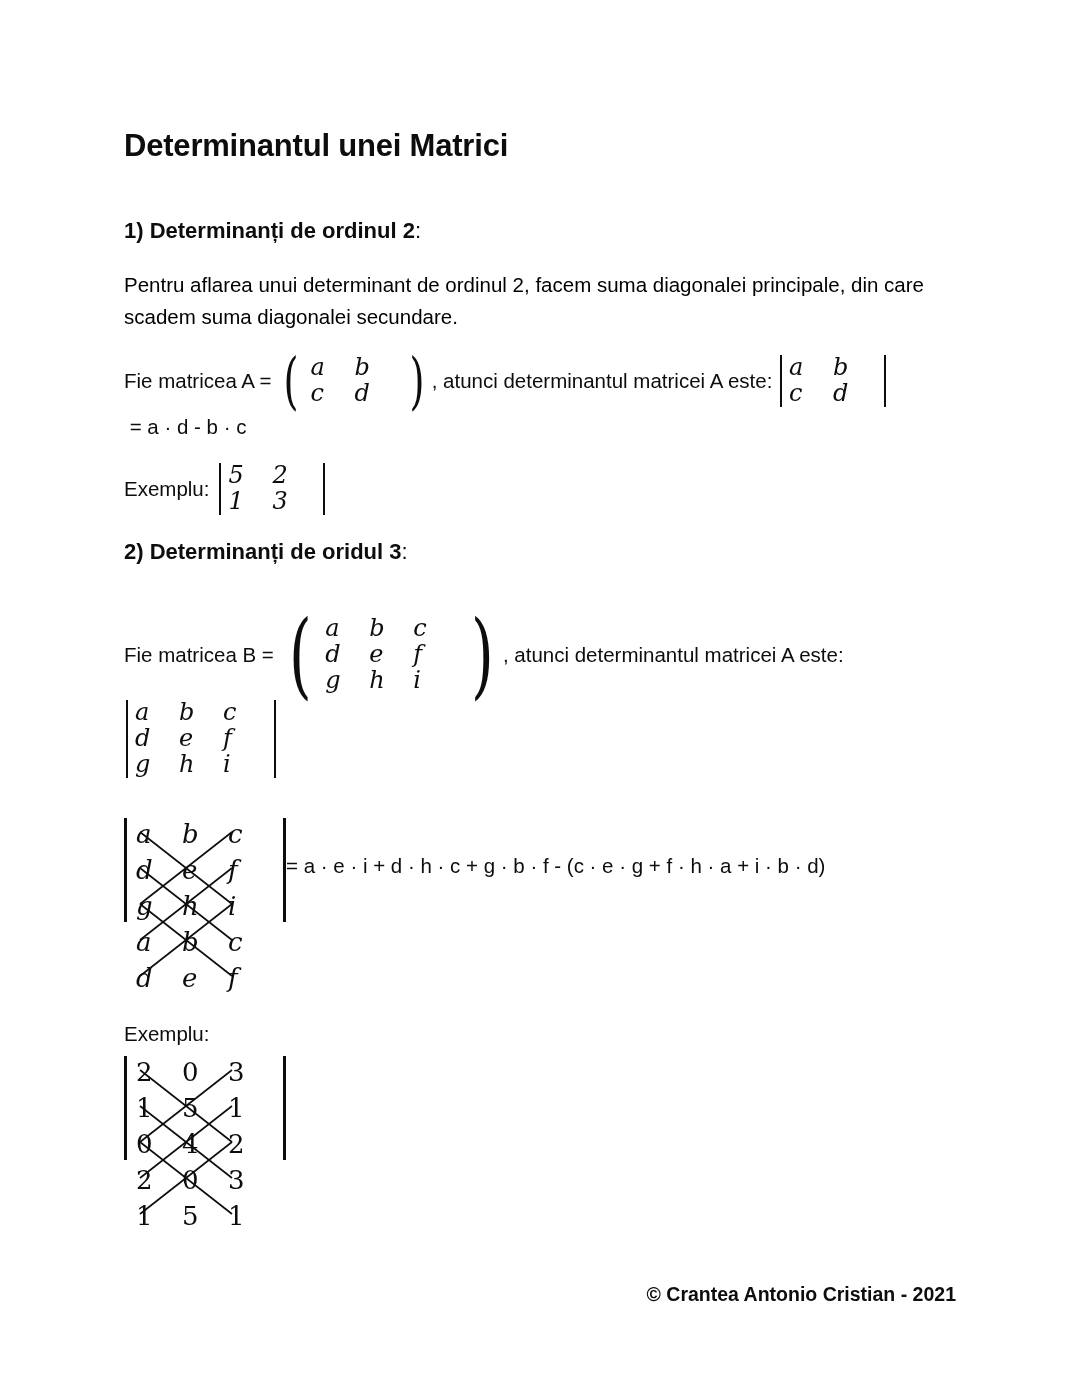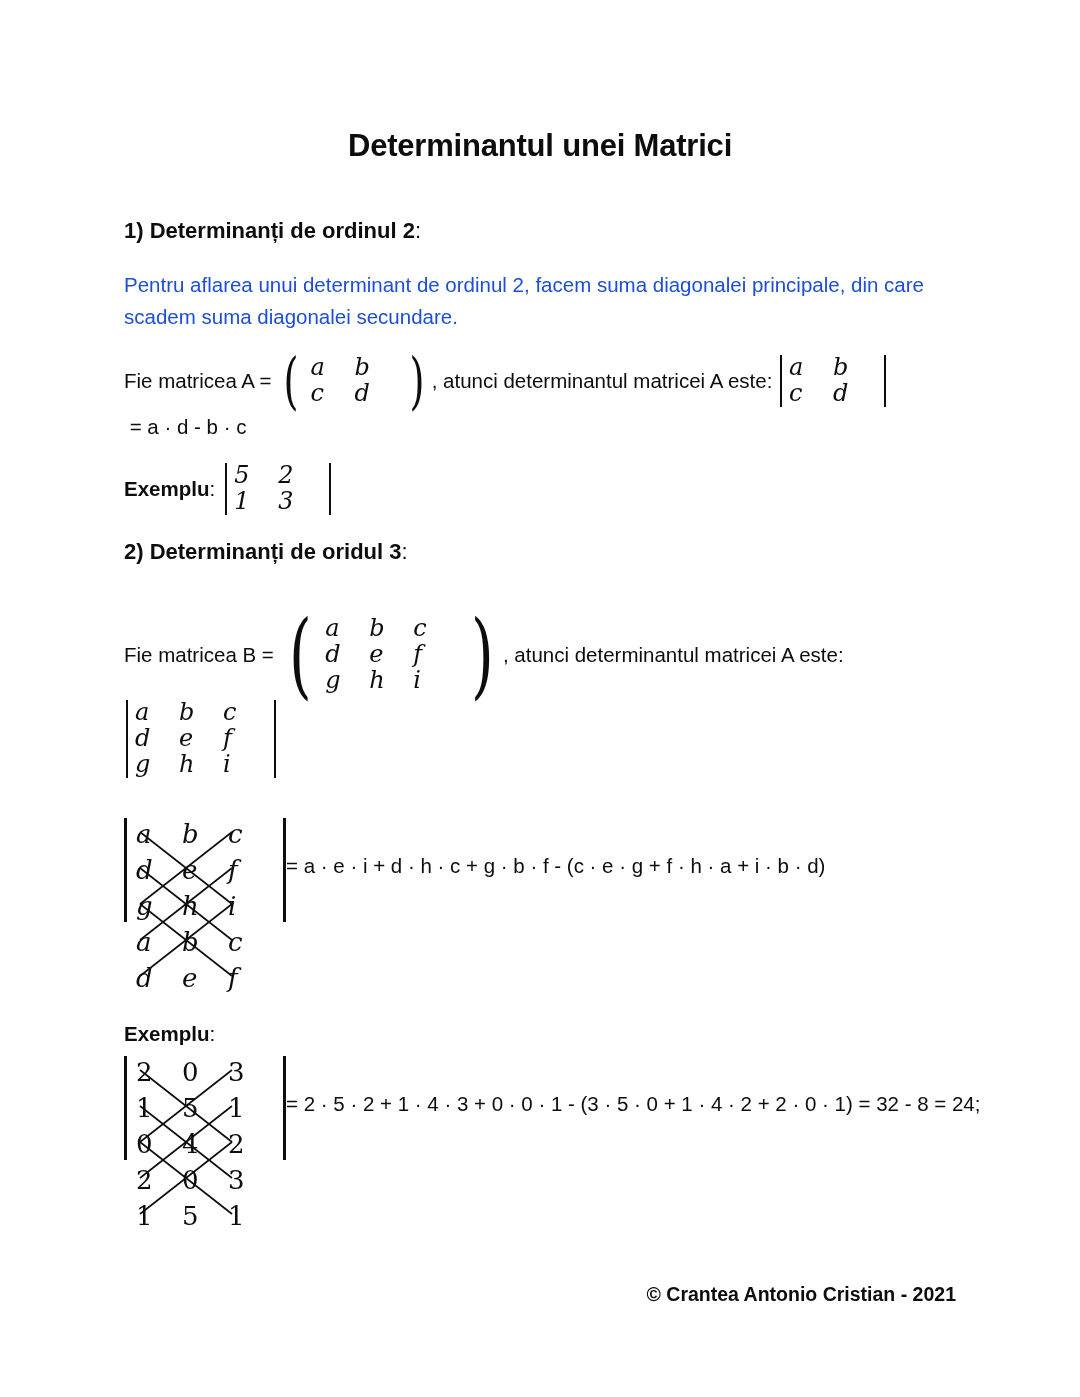--- a/index.html
+++ b/index.html
@@ -23,21 +23,21 @@
   }
   .content {
     position: absolute;
     left: 124px;
     top: 0;
     width: 832px;
   }
 
   
   .doc-title {
-    text-align: center;
+    text-align: left;
     font-size: 31px;
     font-weight: bold;
     letter-spacing: -0.2px;
     margin: 0;
     padding-top: 128px;
     color: #0d0d0d;
   }
   .section-heading {
     font-size: 22px;
     font-weight: bold;
@@ -45,23 +45,23 @@
     padding: 0;
     line-height: 1.35;
   }
   .section-heading .plain { font-weight: normal; }
 
   p.body-text {
     font-size: 20.5px;
     line-height: 1.58;
     margin: 0;
     padding: 0;
-    color: #1d4ed8;
-  }
-  .b { font-weight: bold; }
+    color: #000000;
+  }
+  .b { font-weight: normal; }
 
   
   .math-line {
     font-size: 20.5px;
     line-height: 1.55;
     display: flex;
     align-items: center;
     flex-wrap: wrap;
     gap: 0px;
   }
@@ -406,19 +406,18 @@
               <line x1="16" y1="16" x2="108" y2="88"></line>
               <line x1="16" y1="52" x2="108" y2="124"></line>
               <line x1="16" y1="88" x2="108" y2="160"></line>
               <line x1="16" y1="88" x2="108" y2="16"></line>
               <line x1="16" y1="124" x2="108" y2="52"></line>
               <line x1="16" y1="160" x2="108" y2="88"></line>
             </g>
           </svg>
         </div>
       </div>
-      <div class="sarrus-eq">= 2 · 5 · 2 + 1 · 4 · 3 + 0 · 0 · 1 - (3 · 5 · 0 + 1 · 4 · 2 + 2 · 0 · 1) = 32 - 8 = 24;</div>
     </div>
 
   </div>
 
   <div class="footer">© Crantea Antonio Cristian - 2021</div>
 </div>
 
 </body></html>

